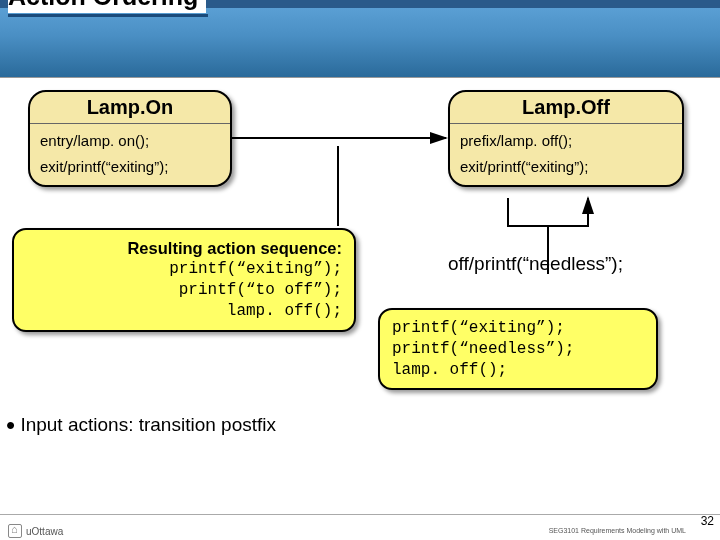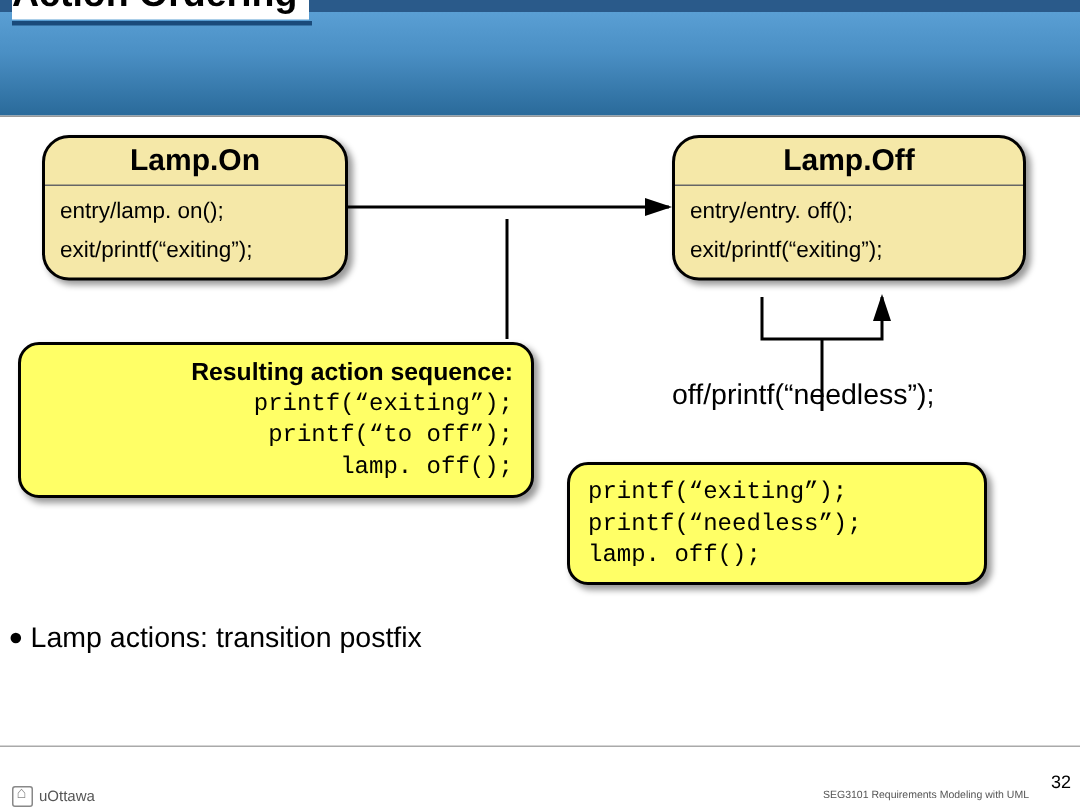--- a/index.html
+++ b/index.html
@@ -20,21 +20,21 @@
   .trans2 { position: absolute; left: 448px; top: 175px; font-size: 19px; }
   svg.arrows { position: absolute; left: 0; top: 0; width: 680px; height: 400px; pointer-events: none; }
   .callout { position: absolute; border: 2px solid #000; border-radius: 14px; background: #ffff66; box-shadow: 3px 3px 4px rgba(0,0,0,0.4); padding: 8px 12px; font-size: 16.5px; line-height: 1.3; }
   .callout1 { left: 12px; top: 150px; width: 344px; text-align: right; }
   .callout2 { left: 378px; top: 230px; width: 280px; }
   .mono { font-family: "Courier New", monospace; font-size: 16px; }
   .callout2 .mono { font-size: 16px; }
   .indent { padding-left: 38px; }
   .bullets { position: absolute; left: 6px; top: 330px; font-size: 19px; line-height: 1.35; }
   .bullets .dot { font-size: 26px; vertical-align: -3px; }
-  .footer { position: absolute; bottom: 0; left: 0; right: 0; height: 43px; border-top: 1px solid #aaa; }
+  .footer { position: absolute; bottom: 0; left: 0; right: 0; height: 26px; border-top: 1px solid #aaa; }
   .footer-text { position: absolute; right: 34px; bottom: 6px; font-size: 7px; color: #555; }
   .pagenum { position: absolute; right: 6px; bottom: 12px; font-size: 12px; }
   .logo { position: absolute; left: 8px; bottom: 2px; font-size: 10px; color: #555; display: flex; align-items: center; gap: 4px; }
   .logo-sq { display: inline-block; width: 14px; height: 14px; border: 1px solid #888; border-radius: 2px; position: relative; }
   .logo-sq::after { content: "⌂"; position: absolute; left: 2px; top: -2px; font-size: 11px; color: #888; }
 </style>
 </head>
 <body>
 
 <div class="header-strip"></div>
@@ -51,21 +51,21 @@
     <div class="state-body">
       <div>entry/lamp. on();</div>
       <div>exit/printf(“exiting”);</div>
     </div>
   </div>
 
   <div class="state-box state-off">
     <div class="state-title">Lamp.Off</div>
     <div class="state-line"></div>
     <div class="state-body">
-      <div>entry/entry. off();</div>
+      <div>prefix/lamp. off();</div>
       <div>exit/printf(“exiting”);</div>
     </div>
   </div>
 
   <div class="trans2">off/printf(“needless”);</div>
 
   <svg class="arrows">
     <defs>
       <marker id="ah" markerWidth="10" markerHeight="10" refX="8" refY="3" orient="auto">
         <path d="M0,0 L9,3 L0,6 Z" fill="#000"></path>
@@ -84,21 +84,21 @@
     <div class="mono indent">lamp. off();</div>
   </div>
 
   <div class="callout callout2">
     <div class="mono">printf(“exiting”);</div>
     <div class="mono">printf(“needless”);</div>
     <div class="mono">lamp. off();</div>
   </div>
 
   <div class="bullets">
-    <div><span class="dot">•</span> <span>Lamp actions: transition postfix</span></div>
+    <div><span class="dot">•</span> <span>Input actions: transition postfix</span></div>
   </div>
 
 </div>
 
 <div class="footer">
   <div class="logo">
     <span class="logo-sq"></span>
     <span>uOttawa</span>
   </div>
   <div class="footer-text">SEG3101  Requirements Modeling with UML</div>

